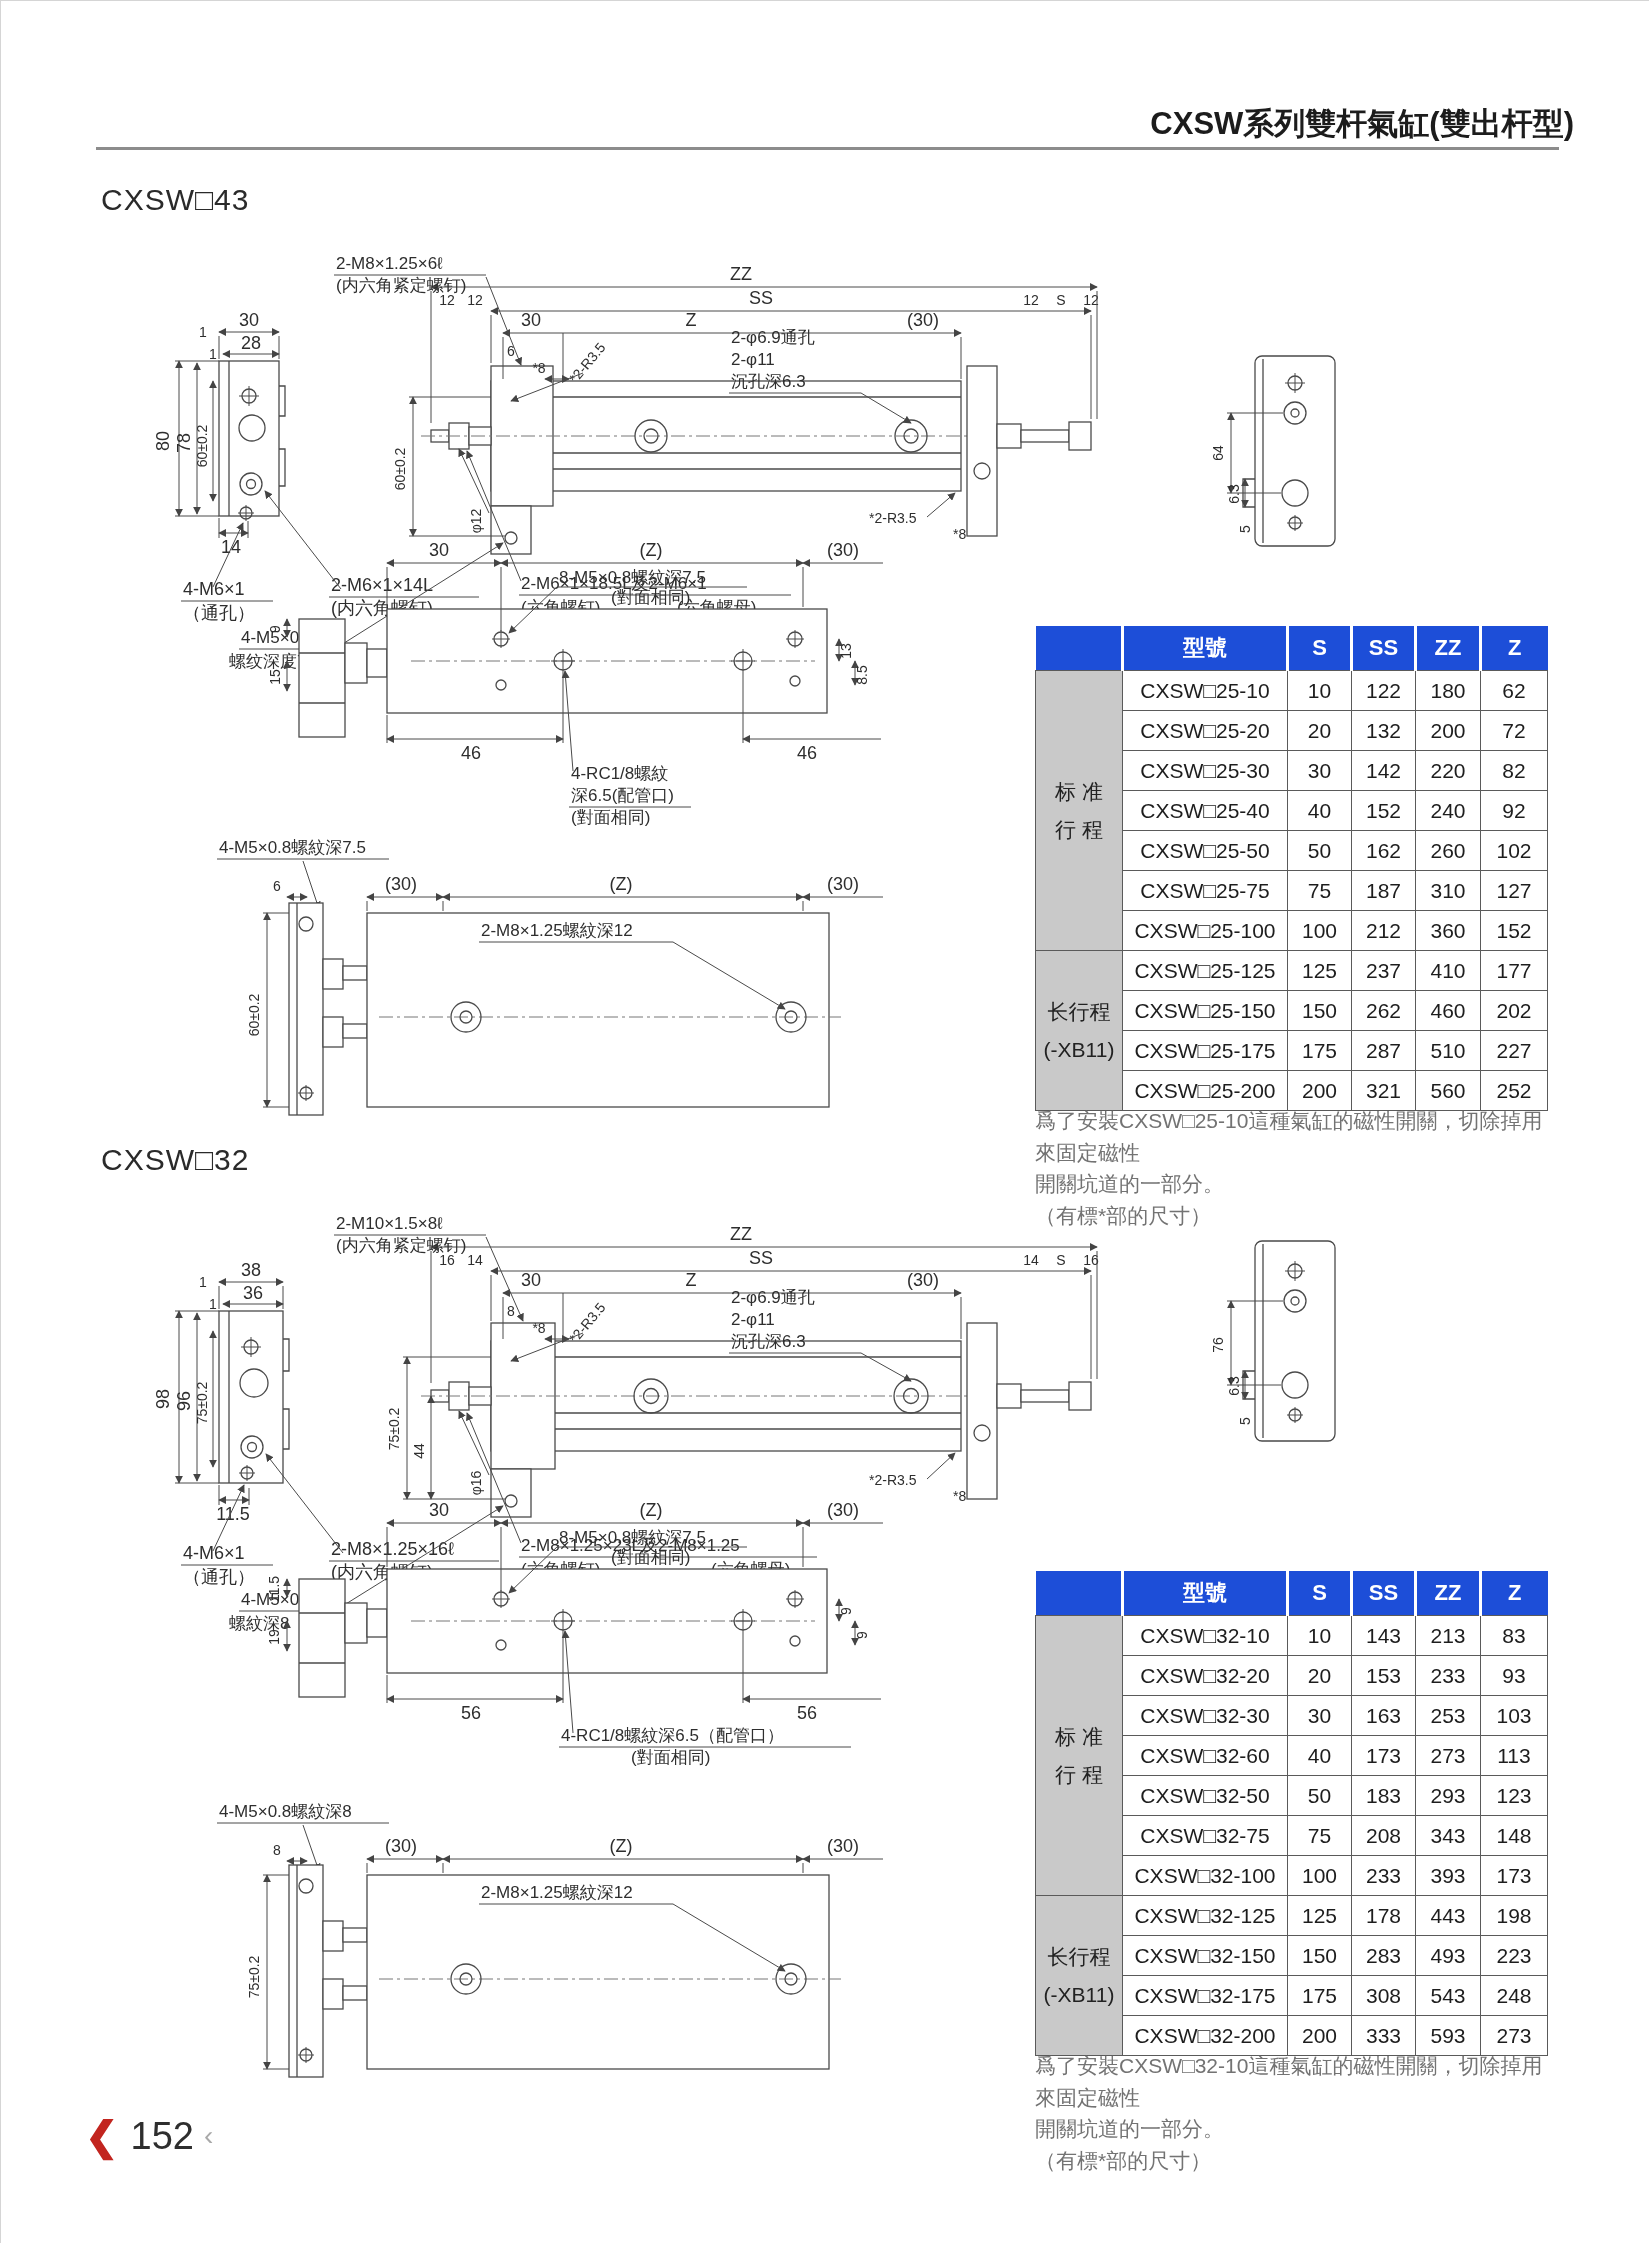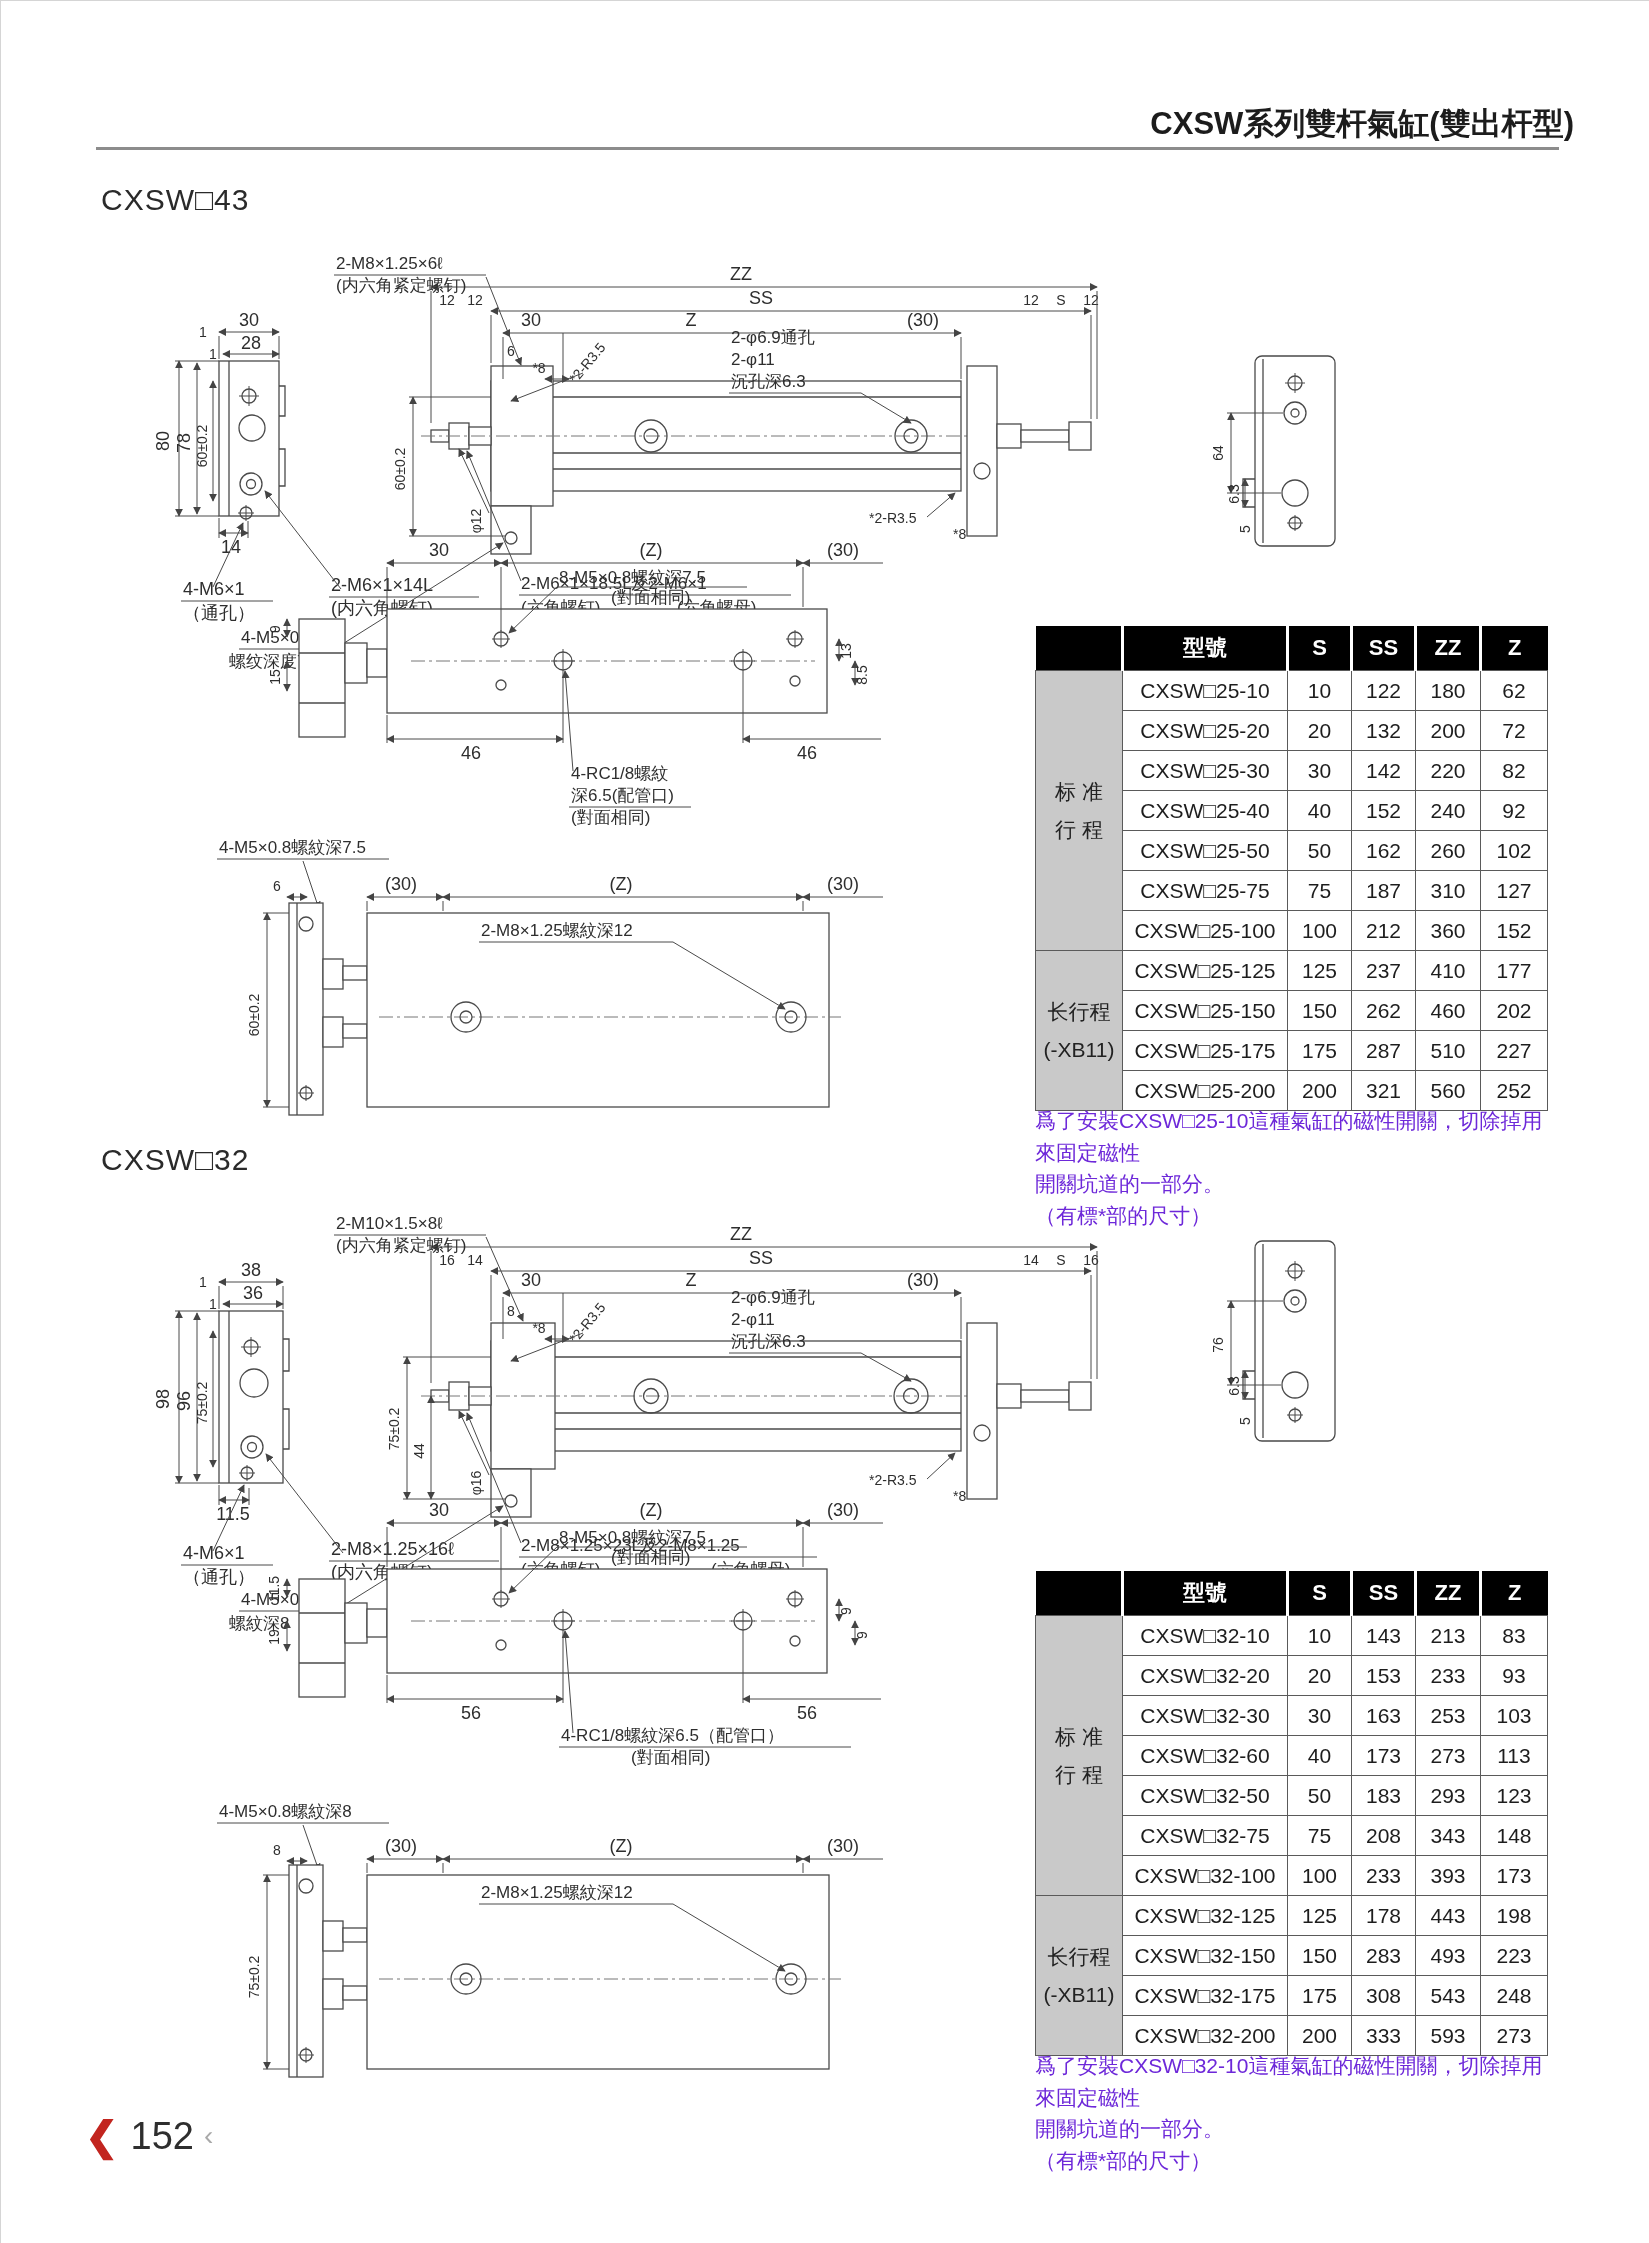--- a/index.html
+++ b/index.html
@@ -6,25 +6,25 @@
   .page{position:relative;width:1649px;height:2243px;background:#fff;border:1px solid #d5d5d5;overflow:hidden;}
   .abs{position:absolute;}
   
   .logo{left:92px;top:84px;font-size:56px;font-weight:800;color:#d62420;letter-spacing:2px;}
   .logo sup{font-size:26px;color:#4a4aa8;font-weight:700;vertical-align:28px;letter-spacing:0;}
   .rule{left:95px;top:146px;width:1463px;height:3px;background:#8c8c8c;}
   .title{top:102px;right:76px;font-size:31px;font-weight:600;color:#1c1c1c;}
   .seclabel{left:100px;font-size:30px;color:#2a2a2a;letter-spacing:1px;}
   
   table.dtable{position:absolute;left:1034px;width:512px;border-collapse:collapse;table-layout:fixed;}
-  table.dtable th{background:#000000;color:#fff;font-size:22px;font-weight:700;height:42px;border-left:3px solid #fff;margin-left:23px;}
+  table.dtable th{background:#1d4ed8;color:#fff;font-size:22px;font-weight:700;height:42px;border-left:3px solid #fff;margin-left:23px;}
   table.dtable th:first-child{border-left:none;}
   table.dtable td{height:39px;font-size:21px;color:#1d1d1d;text-align:center;border:1px solid #5a5a5a;background:#fff;padding:0;}
   table.dtable td.grp{background:#c9c9c9;font-size:21px;color:#222;line-height:1.8;}
-  .note{left:1034px;width:518px;font-size:21px;color:#6d28d9;line-height:1.5;}
+  .note{left:1034px;width:518px;font-size:21px;color:#737373;line-height:1.5;}
   
   .footer{left:84px;top:2112px;display:flex;align-items:center;}
   .fa1{color:#c2251f;font-size:40px;font-weight:700;}
   .fpn{color:#2e2e2e;font-size:38px;margin-left:12px;}
   .fa2{color:#a9a9a9;font-size:28px;margin-left:10px;}
   
   svg.draw{position:absolute;}
   .ln{fill:none;stroke:#4a4a4a;stroke-width:1.3;}
   .fw{fill:#fff;stroke:#4a4a4a;stroke-width:1.3;}
   .dm{stroke:#4a4a4a;stroke-width:1;fill:none;}

